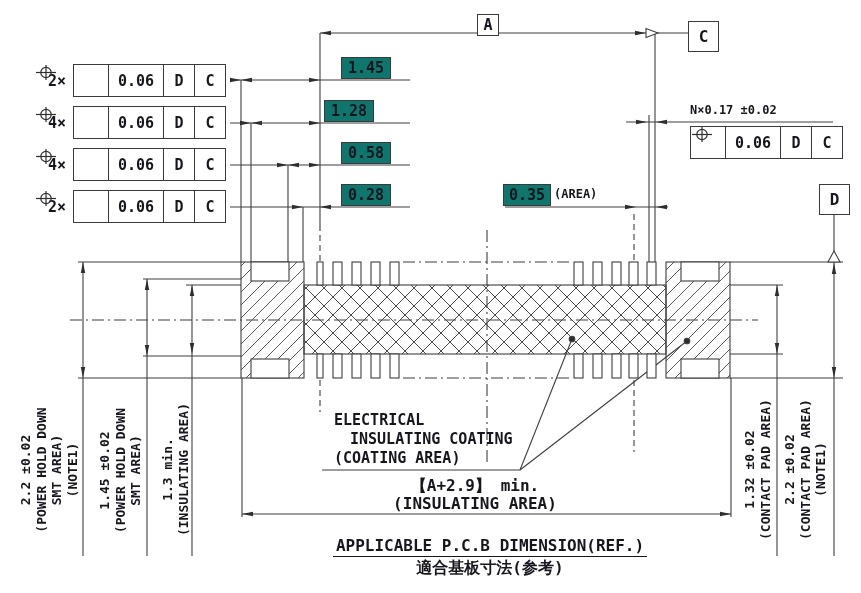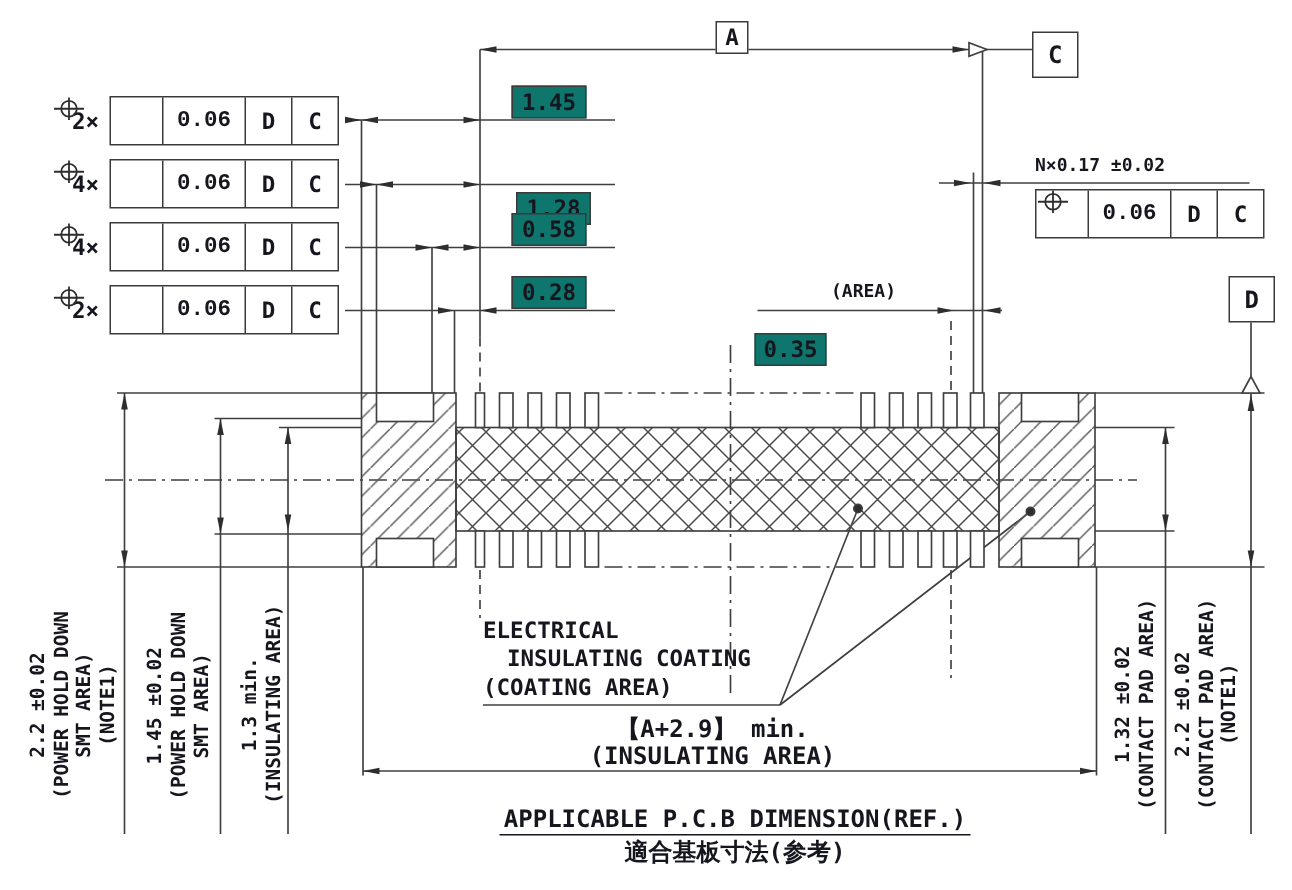--- a/index.html
+++ b/index.html
@@ -9,21 +9,21 @@
   .dbox{position:absolute;border:1.5px solid #3a3a3a;background:#fff;display:flex;
         align-items:center;justify-content:center;font-size:16px;font-weight:bold;}
   .vbox{position:absolute;border:1.4px solid #3a3a3a;background:#0f766e;display:flex;
         align-items:center;justify-content:center;font-size:15px;font-weight:bold;height:20px;}
   .fcfrow{position:absolute;display:flex;align-items:center;}
   .qty{width:32px;text-align:right;font-size:15px;font-weight:bold;margin-right:7px;}
   .fcf{display:flex;border:1.4px solid #3a3a3a;background:#fff;height:31px;}
   .fcf .cell{display:flex;align-items:center;justify-content:center;font-size:15px;
              font-weight:bold;border-left:1.4px solid #3a3a3a;}
   .fcf .cell:first-child{border-left:none;}
-  .cw-sym{width:34px;} .cw-tol{width:54px;font-family:Liberation Mono, monospace;} .cw-dat{width:30px;}
+  .cw-sym{width:34px;} .cw-tol{width:54px;} .cw-dat{width:30px;}
   .nlabel{position:absolute;font-size:12px;font-weight:bold;white-space:nowrap;}
   .note{position:absolute;font-size:15px;font-weight:bold;line-height:19px;white-space:nowrap;}
   .center-note{position:absolute;text-align:center;font-size:16px;font-weight:bold;line-height:18px;}
   .title-wrap{position:absolute;text-align:center;font-weight:bold;}
   .title-en{display:inline-block;font-size:16px;border-bottom:1.6px solid #16161f;
             padding:0 3px 1px 3px;white-space:nowrap;}
   .title-jp{font-size:16px;margin-top:1px;white-space:nowrap;}
   .rot{position:absolute;transform:rotate(-90deg);text-align:center;font-size:13px;
        font-weight:bold;line-height:15.5px;}
   .rot div{white-space:nowrap;}
@@ -251,45 +251,45 @@
             </g>
           </svg>
       </div>
       <div class="cell cw-tol">0.06</div>
       <div class="cell cw-dat">D</div>
       <div class="cell cw-dat">C</div>
     </div>
   </div>
 
   <div class="vbox" style="left:341px;top:57px;width:48px;">1.45</div>
-  <div class="vbox" style="left:344px;top:100px;width:48px;margin-top:28px;">1.28</div>
+  <div class="vbox" style="left:324px;top:100px;width:48px;">1.28</div>
   <div class="vbox" style="left:341px;top:142px;width:48px;">0.58</div>
   <div class="vbox" style="left:341px;top:184px;width:48px;">0.28</div>
-  <div class="vbox" style="left:503px;top:184px;width:46px;margin-top:38px;">0.35</div>
+  <div class="vbox" style="left:503px;top:184px;width:46px;">0.35</div>
   <span class="nlabel" style="left:554px;top:187px;">(AREA)</span>
 
   <span class="nlabel" style="left:690px;top:103px;">N×0.17 ±0.02</span>
   <div class="fcfrow" style="left:690px;top:126px;">
     <div class="fcf">
       <div class="cell cw-sym">
         <svg width="24" height="17">
             <g stroke="#2e2e2e" stroke-width="1.2" fill="none">
               <circle cx="12" cy="8.5" r="5.2"></circle>
               <line x1="2" y1="8.5" x2="22" y2="8.5"></line>
               <line x1="12" y1="1" x2="12" y2="16"></line>
             </g>
           </svg>
       </div>
       <div class="cell cw-tol">0.06</div>
       <div class="cell cw-dat">D</div>
       <div class="cell cw-dat">C</div>
     </div>
   </div>
 
-  <div class="note" style="left:322px;top:411px;">
+  <div class="note" style="left:334px;top:411px;">
     <div>ELECTRICAL</div>
     <div style="padding-left:16px;">INSULATING COATING</div>
     <div>(COATING AREA)</div>
   </div>
 
   <div class="center-note" style="left:330px;top:477px;width:290px;">
     <div>【A+2.9】 min.</div>
     <div>(INSULATING AREA)</div>
   </div>
 

